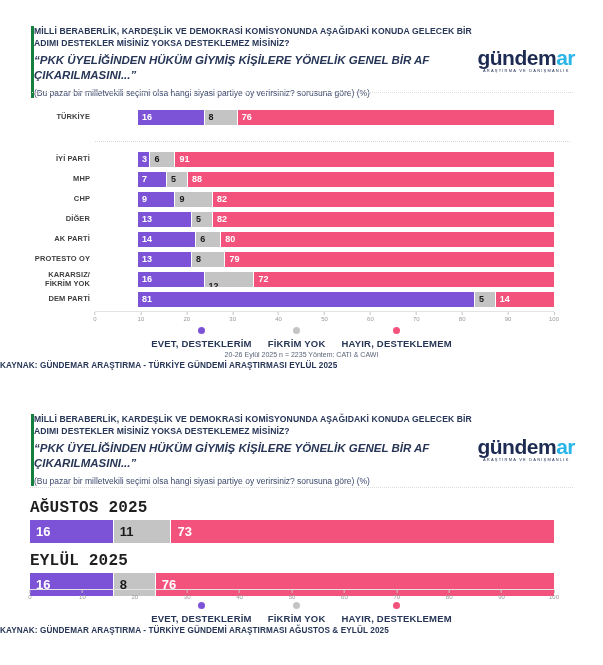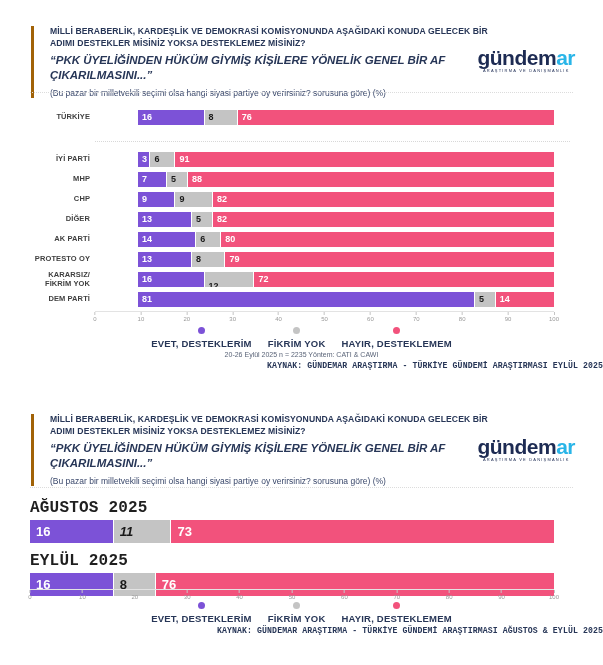--- a/index.html
+++ b/index.html
@@ -1,21 +1,21 @@
 <!DOCTYPE html>
 <html><head>
 <meta charset="utf-8">
 <style>
   html,body{margin:0;padding:0;background:#fff;}
   .sheet{
     position:relative;width:603px;height:665px;background:#ffffff;overflow:hidden;
     font-family:"Liberation Sans", sans-serif;
   }
   
-  .hdr{position:absolute;left:31px;border-left:3px solid #a16207;padding-left:16px;}
+  .hdr{position:absolute;left:31px;border-left:3px solid #15803d;padding-left:0;}
   .hdr-title{font-size:8.6px;font-weight:700;color:#273657;width:445px;line-height:1.35;letter-spacing:.1px;}
   .hdr-sub{font-size:11.5px;font-weight:700;font-style:italic;color:#273657;width:420px;margin-top:4px;line-height:1.28;}
   .hdr-note{font-size:8.5px;color:#3a486b;margin-top:5px;}
   .logo{position:absolute;right:28px;text-align:center;line-height:1;}
   .logo-text{font-size:21px;font-weight:800;color:#1d2b53;letter-spacing:-.5px;}
   .logo-accent{color:#29b5e8;}
   .logo-tagline{font-size:4px;color:#1d2b53;letter-spacing:1.2px;margin-top:1px;text-align:center;}
   .divider{position:absolute;left:30px;right:30px;border-top:1px dotted #dcdcdc;height:0;}
   
   .rows{position:absolute;}
@@ -39,21 +39,21 @@
   .x-axis{position:absolute;height:12px;border-top:1px solid #e3e3e3;}
   .tick{position:absolute;top:0;transform:translateX(-50%);text-align:center;}
   .tick-mark{width:1px;height:3px;background:#c4c4c4;margin:0 auto;}
   .tick-label{font-size:6px;color:#9a9a9a;display:block;margin-top:1px;}
   
   .legend{position:absolute;left:0;right:0;display:flex;justify-content:center;gap:16px;}
   .legend-item{display:flex;align-items:center;gap:4px;flex-direction:column;}
   .dot{width:7px;height:7px;border-radius:50%;flex:none;}
   .legend-label{font-size:9.5px;font-weight:700;color:#273657;letter-spacing:.2px;}
   .footnote{position:absolute;left:0;right:0;text-align:center;font-size:7px;color:#5a6478;}
-  .source{position:absolute;left:0;right:0;text-align:right;font-size:8.2px;font-weight:700;color:#273657;letter-spacing:.1px;font-family:Liberation Mono, monospace;}
+  .source{position:absolute;left:0;right:0;text-align:left;font-size:8.2px;font-weight:700;color:#273657;letter-spacing:.1px;}
 </style>
 </head>
 <body>
 
 <div class="sheet">
 
   <div class="chart1">
     <div class="hdr" style="top:26px;">
       <div class="hdr-title">MİLLİ BERABERLİK, KARDEŞLİK VE DEMOKRASİ KOMİSYONUNDA AŞAĞIDAKİ KONUDA GELECEK BİR ADIMI DESTEKLER MİSİNİZ YOKSA DESTEKLEMEZ MİSİNİZ?</div>
       <div class="hdr-sub">“PKK ÜYELİĞİNDEN HÜKÜM GİYMİŞ KİŞİLERE YÖNELİK GENEL BİR AF ÇIKARILMASINI...”</div>
@@ -274,21 +274,21 @@
     <div class="divider" style="top:487px;"></div>
 
     <div class="rows" style="top:499px;left:30px;width:524px;">
         <div class="row">
           <div class="cat-label">AĞUSTOS 2025</div>
           <div class="bar">
             <div class="seg" style="width: 16%; background: rgb(124, 82, 215);">
               <span class="val" style="color: rgb(255, 255, 255);">16</span>
             </div>
             <div class="seg" style="width: 11%; background: rgb(196, 196, 196);">
-              <span class="val" style="color: rgb(26, 26, 26); font-style: italic;">11</span>
+              <span class="val" style="color: rgb(26, 26, 26);">11</span>
             </div>
             <div class="seg" style="width: 73%; background: rgb(242, 82, 124);">
               <span class="val" style="color: rgb(255, 255, 255);">73</span>
             </div>
           </div>
         </div>
         <div class="row">
           <div class="cat-label">EYLÜL 2025</div>
           <div class="bar">
             <div class="seg" style="width: 16%; background: rgb(124, 82, 215);">

